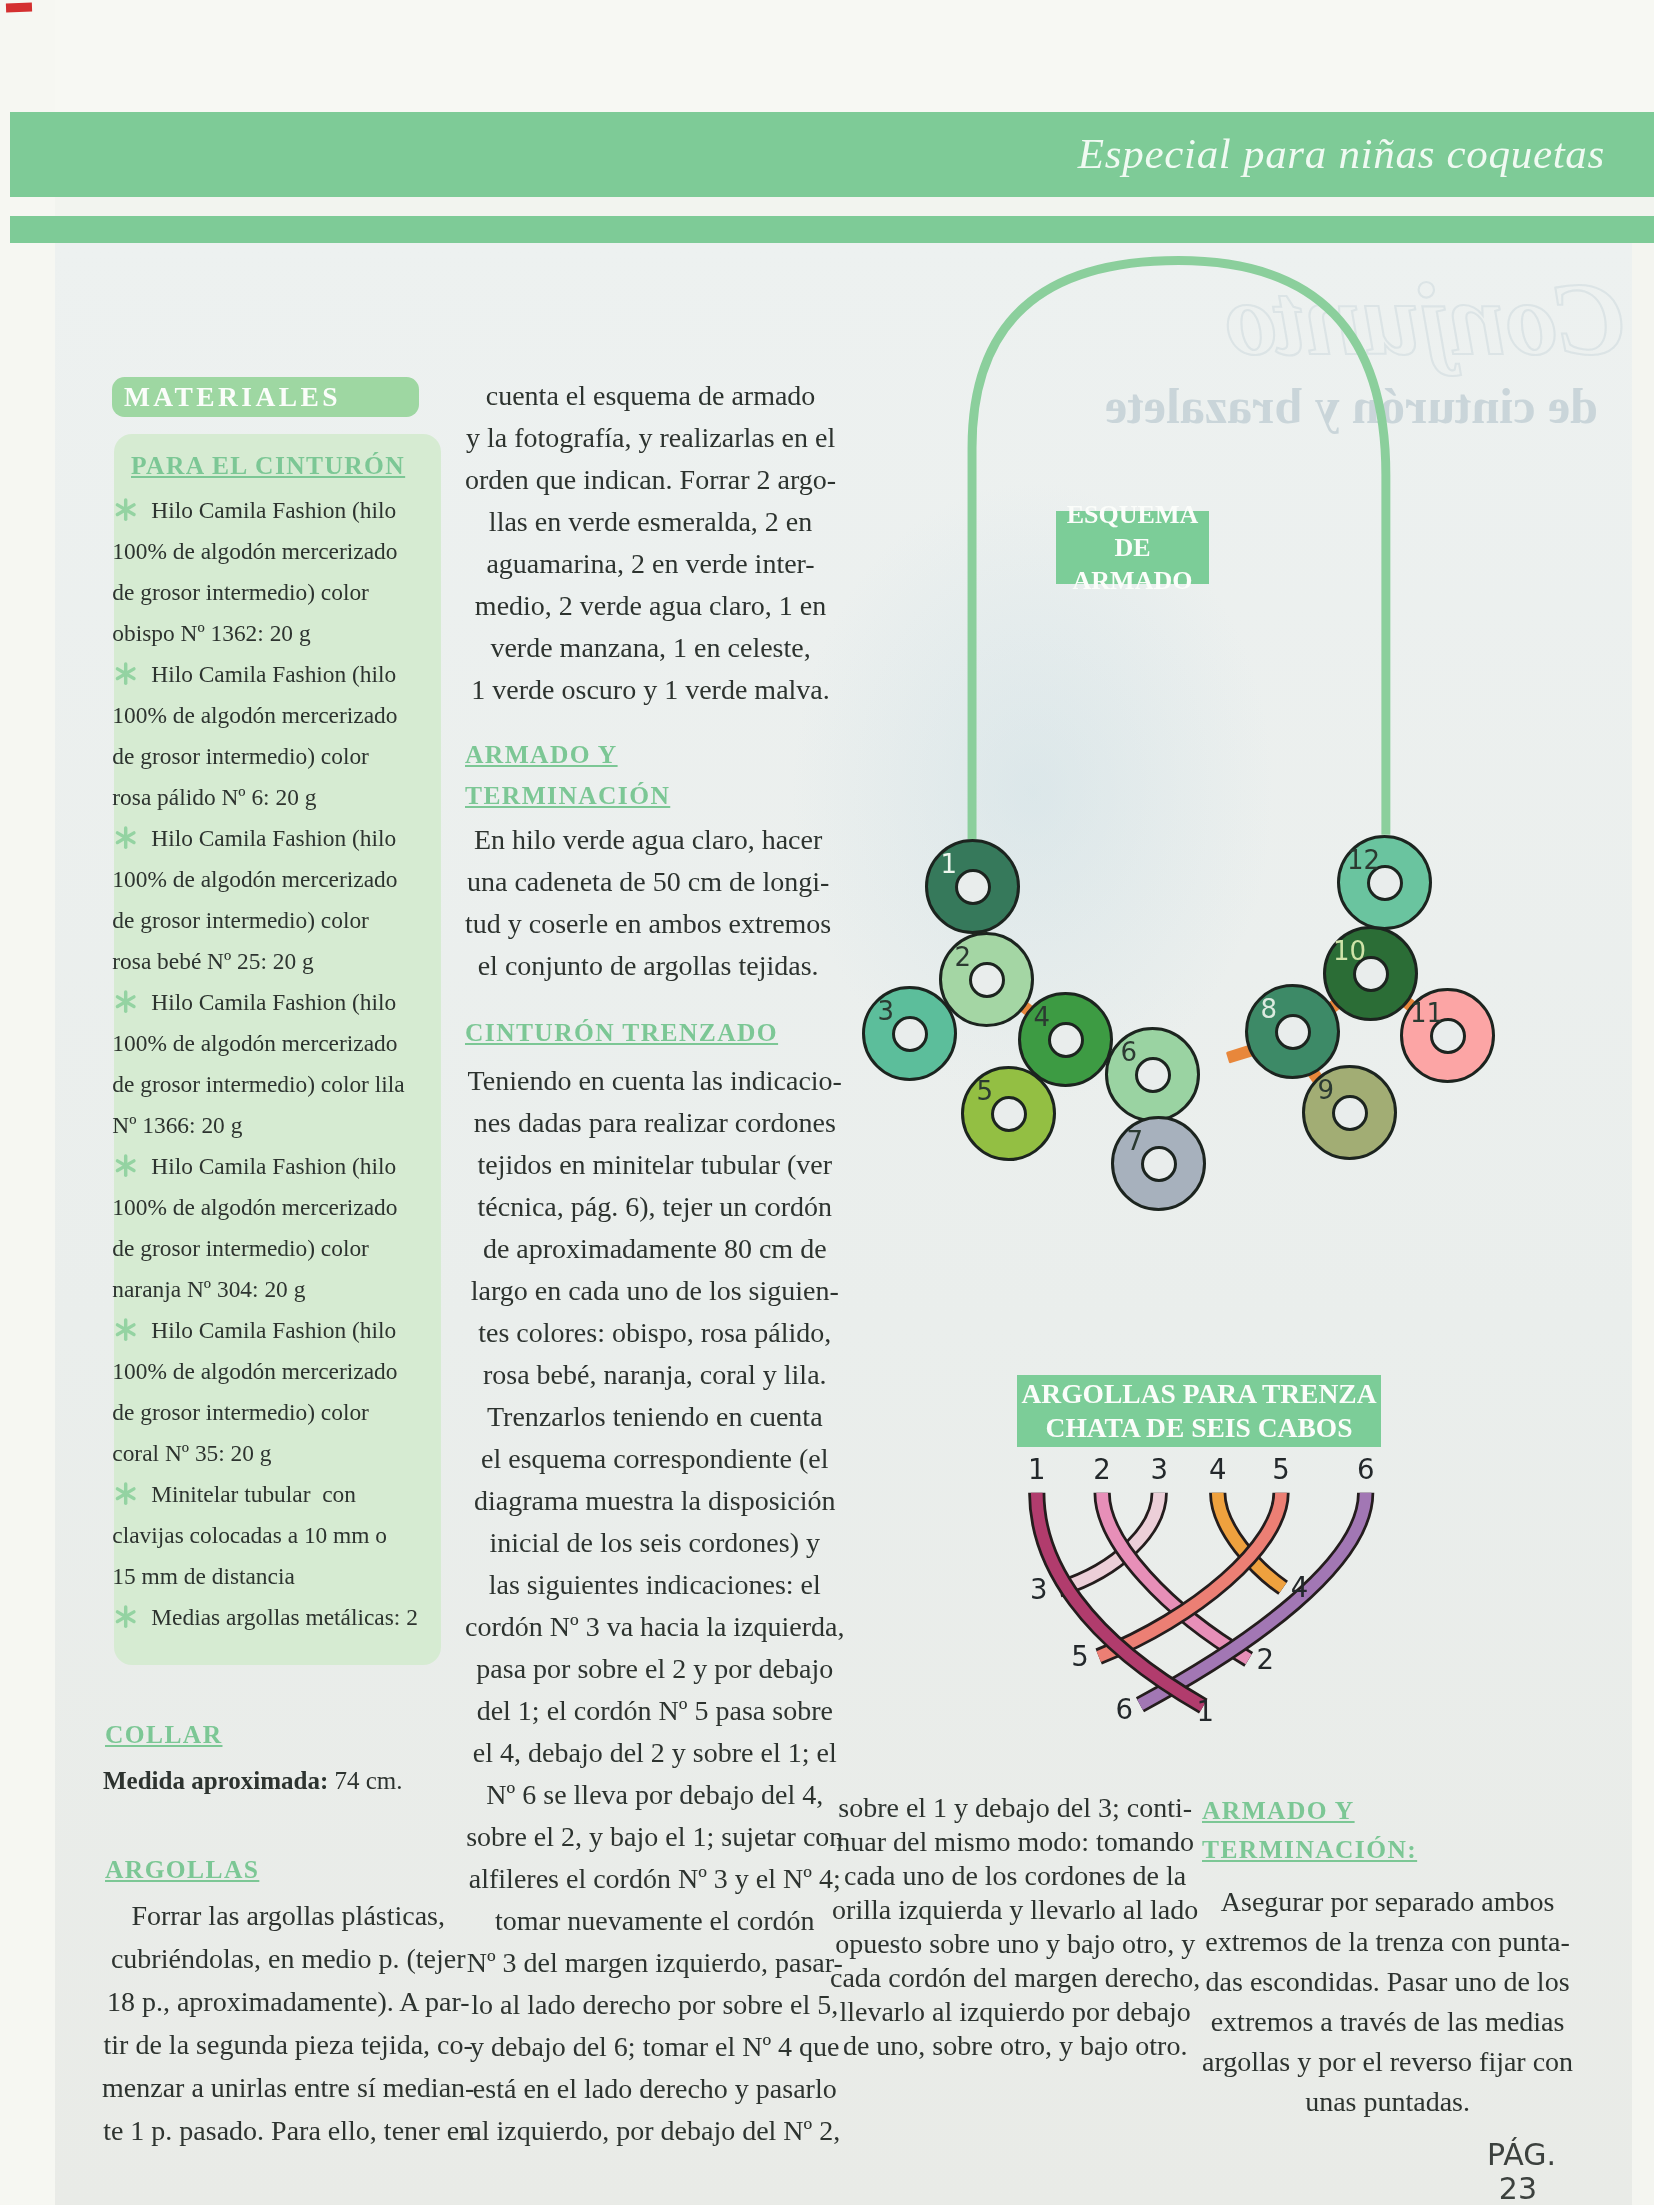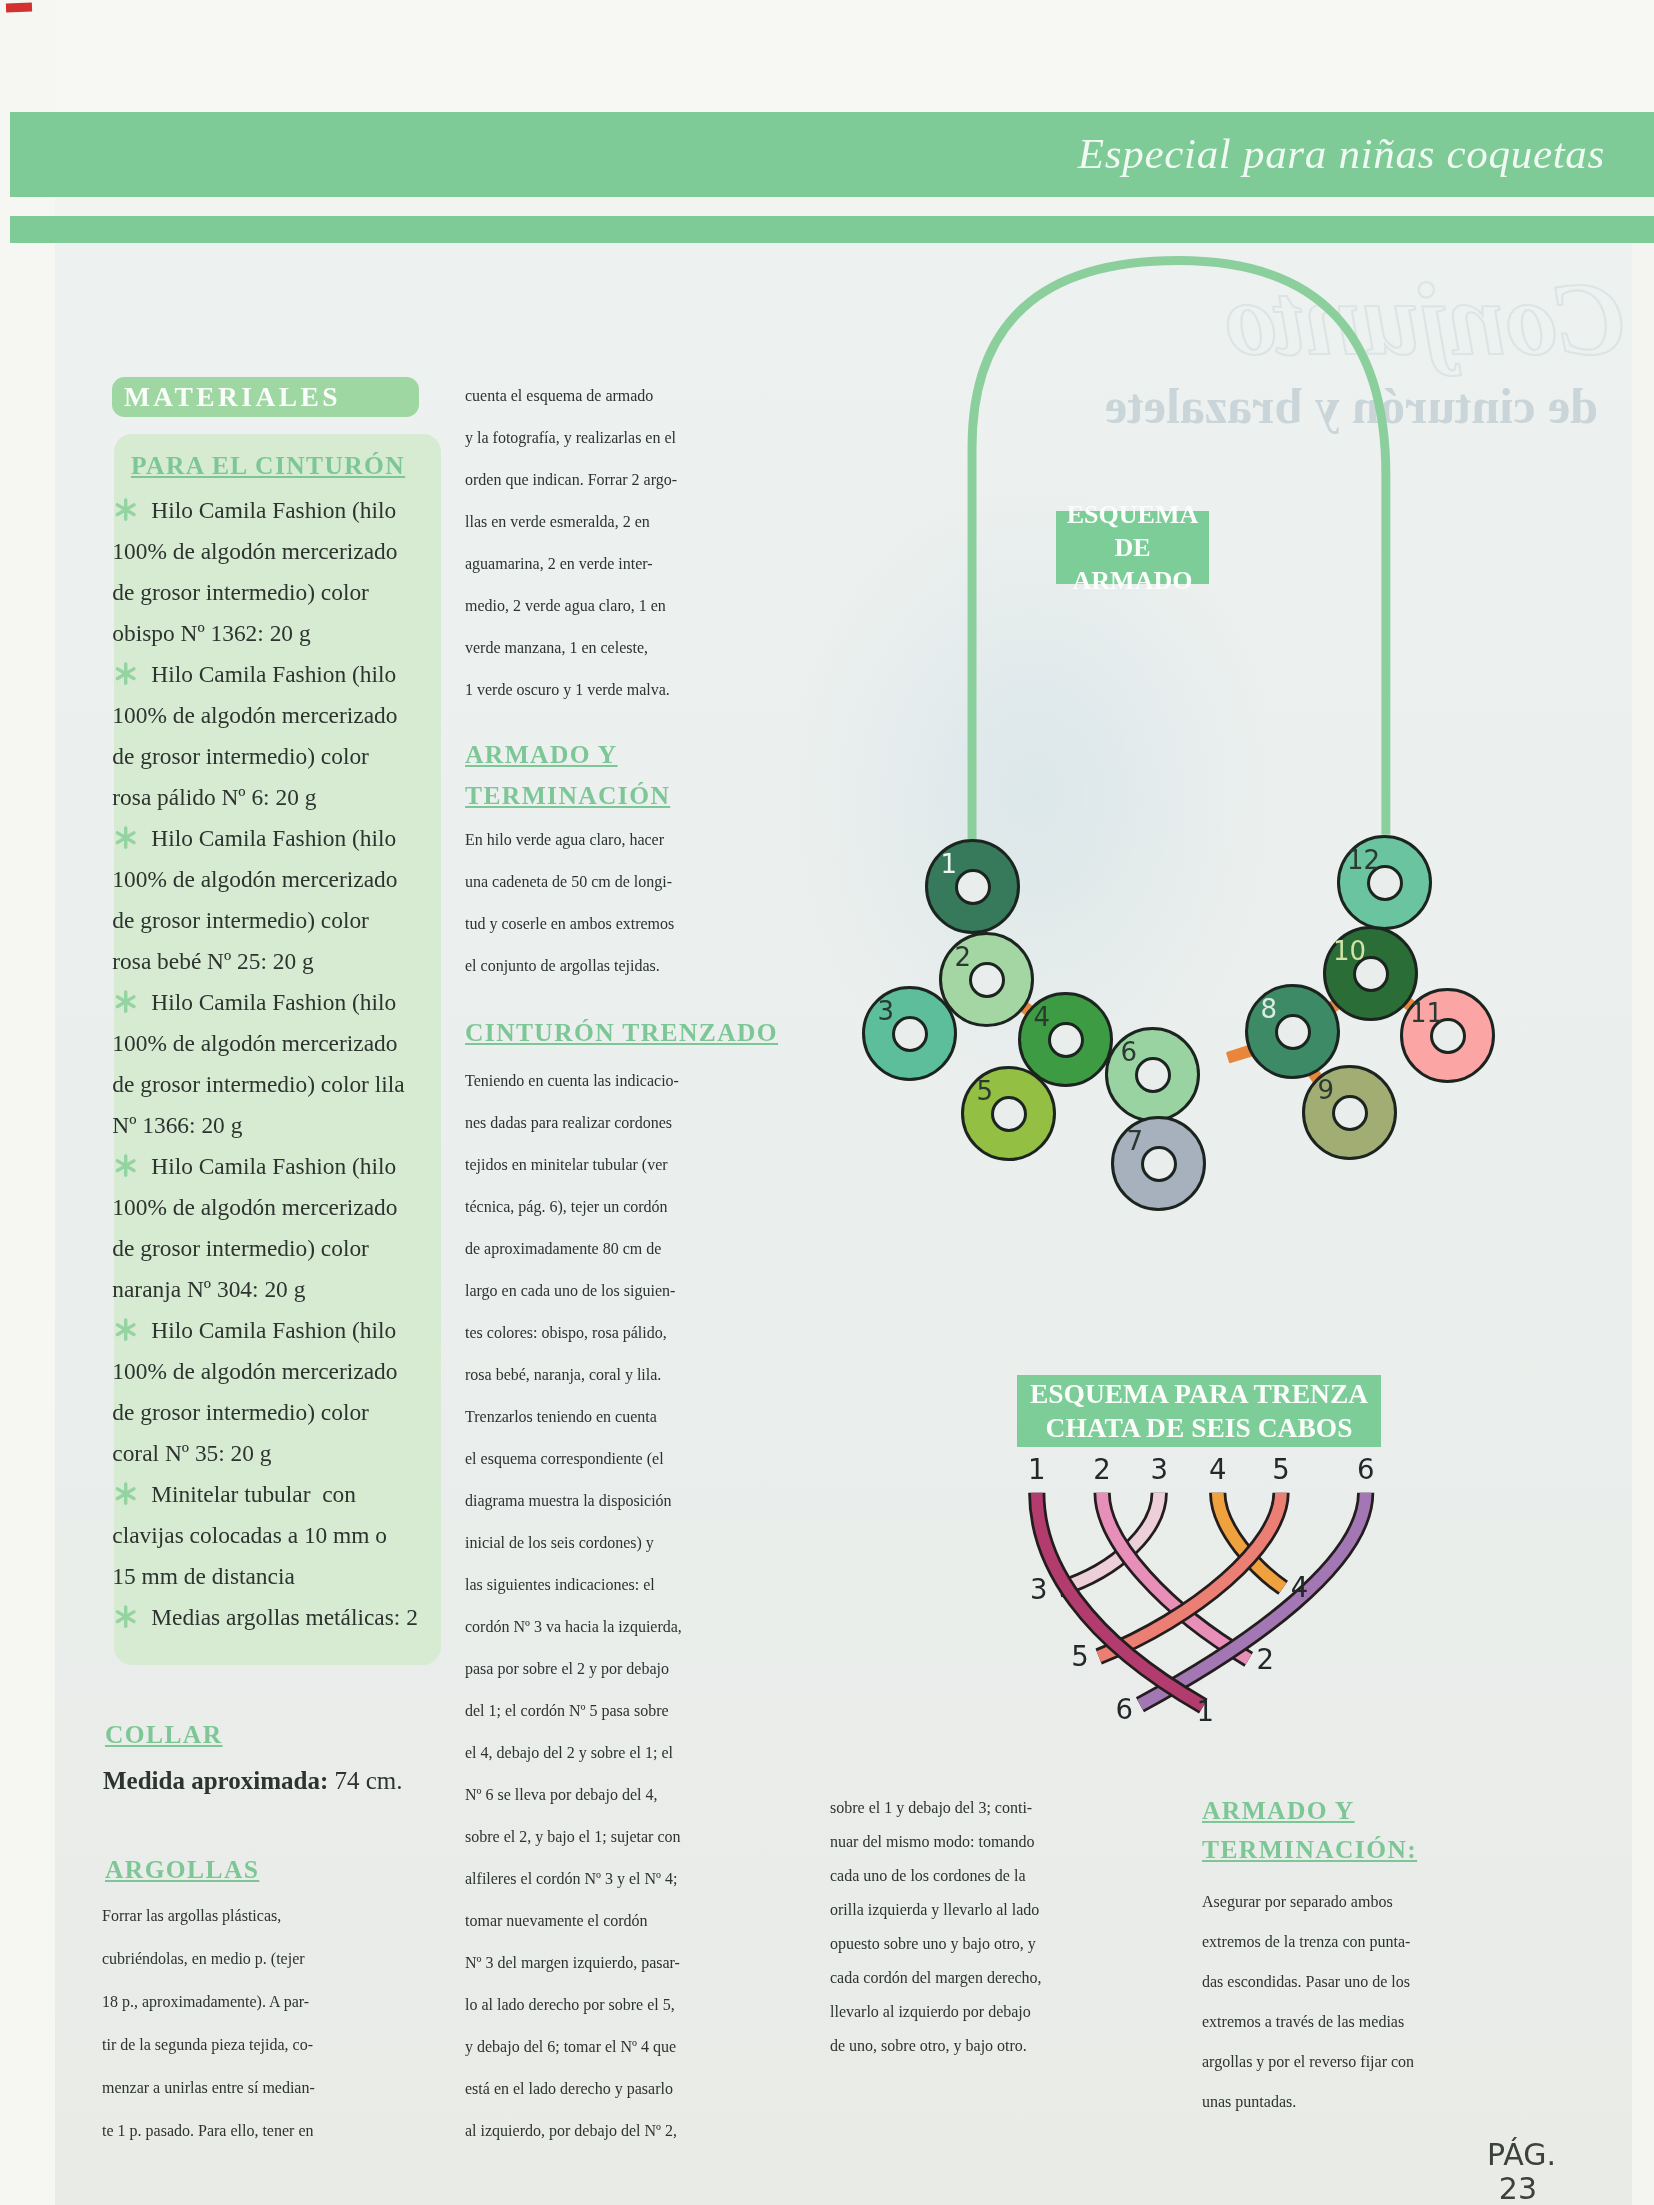--- a/index.html
+++ b/index.html
@@ -33,21 +33,21 @@
   #mat-panel{left:114px;top:434px;width:327px;height:1231px;background:#d6ebd2;border-radius:18px;}
   #mat-subtitle{left:131px;top:451px;}
   .green-h{color:#7cc795;font-weight:bold;font-size:25.5px;letter-spacing:1.4px;white-space:pre-line;
            font-family:"Liberation Serif",serif;text-decoration:underline;}
   #mat-list{left:104px;top:490px;width:324px;}
   .mat-item{position:relative;}
   .mat-item .txt{white-space:pre;font-size:23.4px;line-height:41px;color:#2d332f;
                  padding-left:8.3px;text-indent:39px;}
   .mat-item svg{position:absolute;left:9.6px;top:8.3px;}
   
-  .para{white-space:pre;font-size:16px;line-height:42px;color:#2d332f;}
+  .para{white-space:pre;font-size:28px;line-height:42px;color:#2d332f;text-align:center;}
   .bold{font-weight:bold;}
   
   #collar-h{left:105px;top:1720px;}
   #collar-line{left:103px;top:1767px;font-size:25px;color:#2d332f;}
   #argollas-h{left:105px;top:1855px;}
   #argollas-p{left:102px;top:1894px;line-height:43px;}
   #c2p1{left:465px;top:375px;}
   #c2h1{left:465px;top:734px;line-height:41px;}
   #c2p2{left:465px;top:819px;}
   #c2h2{left:465px;top:1018px;}
@@ -333,21 +333,21 @@
       <span class="num" style="color: rgb(43, 58, 49); left: 6.9px;">11</span>
     </div>
     <div class="ring" style="left: 1337px; top: 835px; background: rgb(106, 196, 159);">
       <div class="hole"></div>
       <span class="num" style="color: rgb(43, 58, 49); left: 6.9px;">12</span>
     </div>
   </div>
 <div class="abs schema-label" id="ea-label">ESQUEMA
 DE ARMADO</div>
 
-<div class="abs schema-label" id="tz-label">ESQUEMA PARA TRENZA
+<div class="abs schema-label" id="tz-label">ARGOLLAS PARA TRENZA
 CHATA DE SEIS CABOS</div>
 <svg class="abs" id="trenza-svg" style="left:1002px;top:1446px;" width="417" height="289" viewBox="0 0 605 420">
     <path d="M228,68 C228,120 170,180 82,208" fill="none" stroke="#241d1d" stroke-width="25"></path>
     <path d="M228,68 C228,120 170,180 82,208" fill="none" stroke="#eccfd8" stroke-width="17"></path>
     <path d="M313,68 C313,120 370,180 408,206" fill="none" stroke="#241d1d" stroke-width="25"></path>
     <path d="M313,68 C313,120 370,180 408,206" fill="none" stroke="#efa13e" stroke-width="17"></path>
     <path d="M145,68 C145,140 240,240 358,310" fill="none" stroke="#241d1d" stroke-width="25"></path>
     <path d="M145,68 C145,140 240,240 358,310" fill="none" stroke="#e78fb8" stroke-width="17"></path>
     <path d="M405,68 C405,145 280,250 140,306" fill="none" stroke="#241d1d" stroke-width="25"></path>
     <path d="M405,68 C405,145 280,250 140,306" fill="none" stroke="#ec7f74" stroke-width="17"></path>

